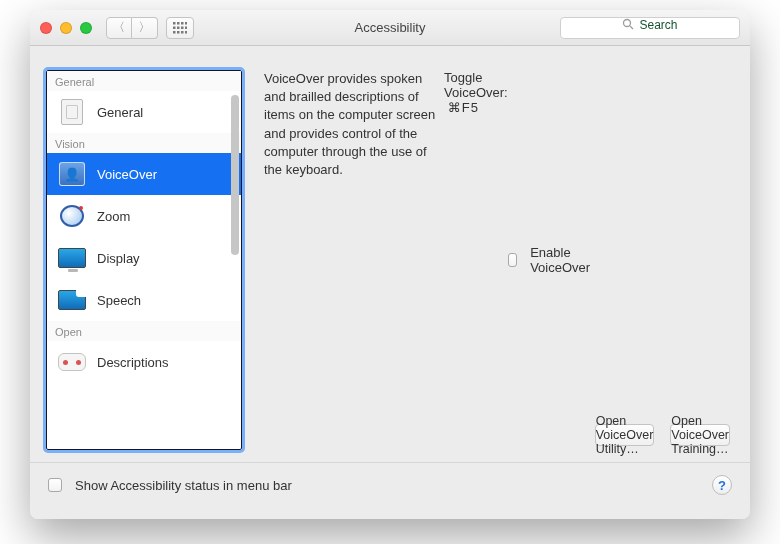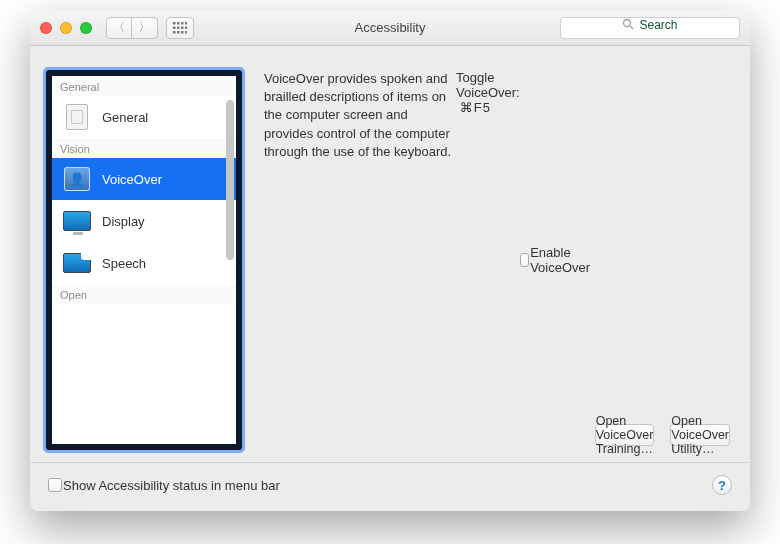--- a/index.html
+++ b/index.html
@@ -65,21 +65,21 @@
   .content {
     display:flex;
     gap:18px;
     padding:24px 16px 12px 16px;
     background:#ececec;
     height:416px;
   }
   .sidebar {
     width:196px;
     background:#fff;
-    border:6px solid #0f172a;
+    border:1px solid #0f172a;
     border-radius:2px;
     outline:3px solid #7aaef8;
     outline-offset:0;
     position:relative;
     overflow:hidden;
   }
   .sidebar-inner {
     overflow-y:hidden;
     height:100%;
   }
@@ -118,21 +118,21 @@
     flex:1;
     padding:0 4px;
     display:flex;
     color:#333;
     font-size:13px;
   }
   .desc { line-height:1.4; margin-bottom:18px; max-width:420px;}
   .toggle-line { margin-bottom:24px;}
   .toggle-line .key { font-family: -apple-system, Arial; letter-spacing:1px;}
   .checkbox-row {
-    display:flex;align-items:center;gap:1px;
+    display:flex;align-items:center;gap:13px;
   }
   .chk {
     width:14px;height:14px;
     border:1px solid #a8a8a8;
     border-radius:3px;
     background:linear-gradient(#fff,#f2f2f2);
   }
   .button-row {
     margin-top:auto;
     display:flex;gap:16px;
@@ -143,21 +143,21 @@
     height:22px;
     background:linear-gradient(#fefefe,#f0f0f0);
     border:1px solid #c4c4c4;
     border-radius:4px;
     font-size:12.5px;
     color:#333;
     display:flex;align-items:center;justify-content:center;
   }
   .footer {
     border-top:1px solid #d6d6d6;
-    padding:12px 18px 16px 18px;
+    padding:12px 18px 24px 18px;
     display:flex;align-items:center;
     background:#ececec;
   }
   .help-btn {
     margin-left:auto;
     width:20px;height:20px;border-radius:50%;
     border:1px solid #bdbdbd;
     background:linear-gradient(#fff,#eee);
     color:#2173d8;
     font-size:13px;font-weight:600;
@@ -241,52 +241,64 @@
 
         <div class="section-header">Vision</div>
         <div class="sb-item selected">
           <div class="sb-icon">
               <div class="ico-vo">👤</div>
             </div>
           <span>VoiceOver</span>
         </div>
         <div class="sb-item">
           <div class="sb-icon">
+              <div class="ico-zoom"></div>
+            </div>
+          <span>Zoom</span>
+        </div>
+        <div class="sb-item">
+          <div class="sb-icon">
               <div class="ico-display"></div>
             </div>
           <span>Display</span>
         </div>
         <div class="sb-item">
           <div class="sb-icon">
               <div class="ico-speech"></div>
             </div>
           <span>Speech</span>
         </div>
 
         <div class="section-header">Open</div>
+        <div class="sb-item">
+          <div class="sb-icon">
+              <div class="ico-desc"></div>
+            </div>
+          <span>Descriptions</span>
+        </div>
       </div>
       <div class="scrollbar"></div>
     </div>
 
     <div class="main">
       <div class="desc">VoiceOver provides spoken and brailled descriptions of items on the computer screen and provides control of the computer through the use of the keyboard.</div>
       <div class="toggle-line">
         <span>Toggle VoiceOver:</span>
         &nbsp;<span class="key">⌘F5</span>
       </div>
       <div class="checkbox-row">
         <div class="chk"></div>
         <span>Enable VoiceOver</span>
       </div>
       <div class="button-row">
         <div class="mac-btn">
-            <span>Open VoiceOver Training…</span>
+            <span>Open VoiceOver Utility…</span>
           </div>
         <div class="mac-btn">
-            <span>Open VoiceOver Utility…</span>
+            <span>Open VoiceOver Training…</span>
           </div>
       </div>
     </div>
 
   </div>
 
   <div class="footer">
     <div class="checkbox-row">
       <div class="chk"></div>
       <span style="font-size:13px;color:#333">Show Accessibility status in menu bar</span>

